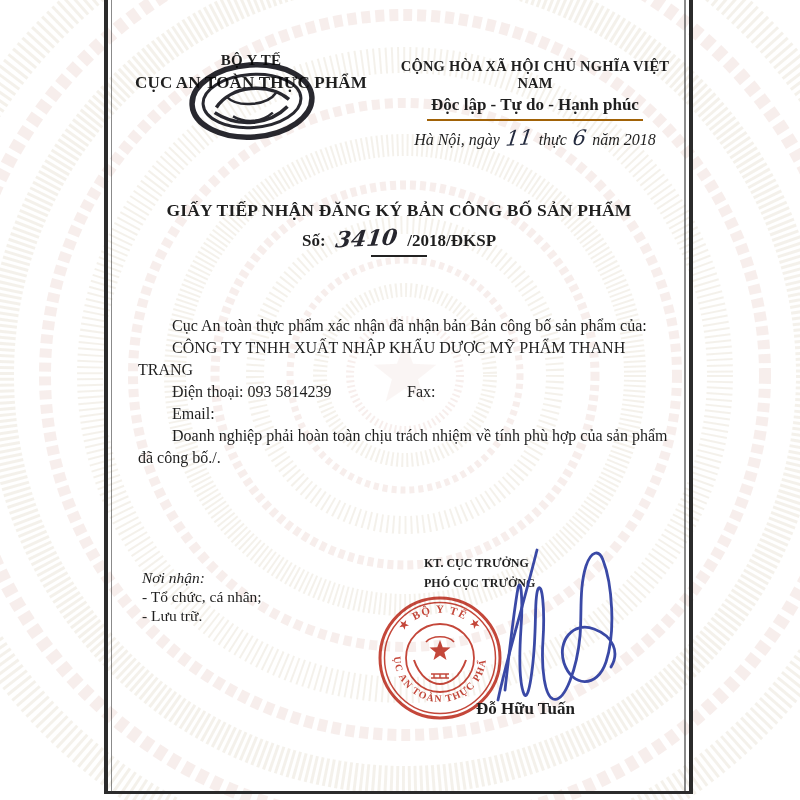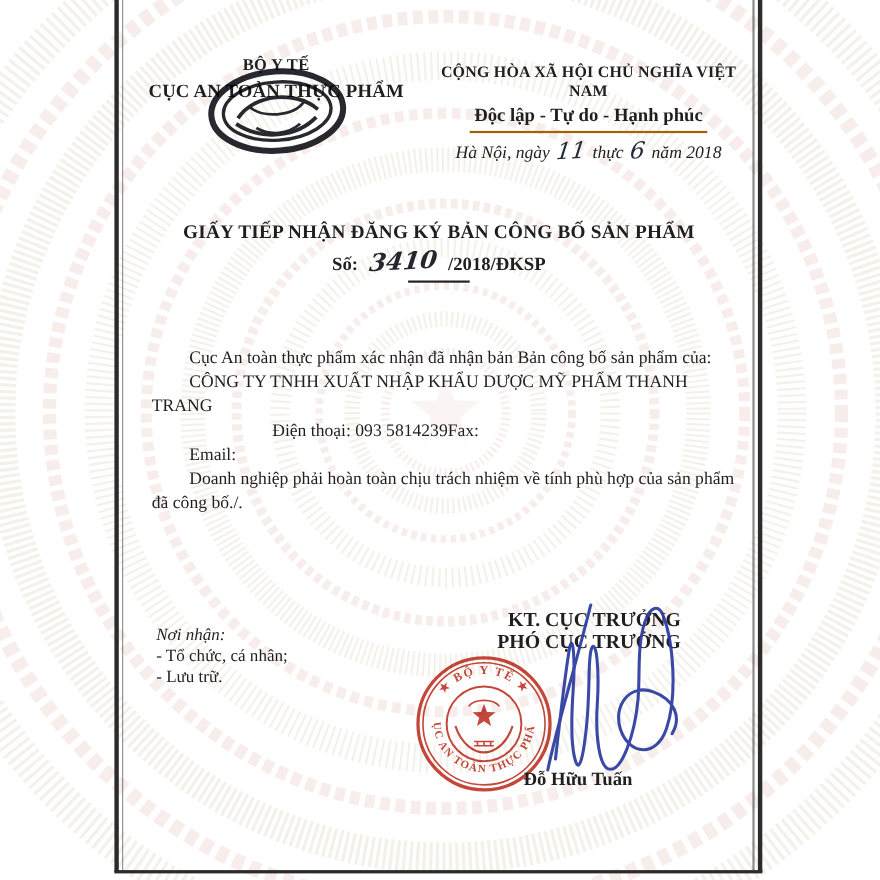--- a/index.html
+++ b/index.html
@@ -29,26 +29,26 @@
   .title-block{top:200px;left:105px;width:588px;text-align:center;z-index:2;}
   .title-main{font-size:17.5px;font-weight:bold;letter-spacing:.2px;}
   .title-num{font-size:17px;font-weight:bold;margin-top:4px;}
   .hw-number{font-size:22px;padding:0 6px;color:#26262e;}
   .title-underline{width:56px;height:2px;background:#222;margin:4px auto 0 auto;}
   
   .body-block{top:273px;left:138px;width:545px;font-size:16px;line-height:22px;z-index:2;margin-top:42px;}
   .body-block p{margin:0;text-indent:34px;}
   .p-company{margin-top:4px;text-transform:none;}
   .p-phone,.p-email{text-indent:50px;}
-  .phone-group{display:inline-block;width:235px;text-indent:0;text-align:right;}
+  .phone-group{display:inline-block;width:235px;text-indent:0;}
   .p-product{margin-top:-4px;line-height:25.5px;letter-spacing:-0.15px;}
   .p-resp{margin-top:10px;}
   
-  .sign-title{top:553px;left:424px;width:195px;text-align:right;z-index:2;
-      font-size:18px;font-weight:bold;line-height:20px;}
+  .sign-title{top:553px;left:424px;width:195px;text-align:left;z-index:2;
+      font-size:12px;font-weight:bold;line-height:20px;}
   .recipients{top:568px;left:142px;z-index:2;font-size:15.5px;line-height:19px;}
   .recipients .label{font-weight:normal;font-style:italic;}
   .red-stamp{top:593px;left:375px;z-index:3;mix-blend-mode:multiply;opacity:.93;}
   .signature{top:535px;left:455px;z-index:4;}
   .signer-name{top:699px;left:428px;width:195px;text-align:center;z-index:5;
       font-size:17px;font-weight:bold;}
 </style>
 </head>
 <body>
 

